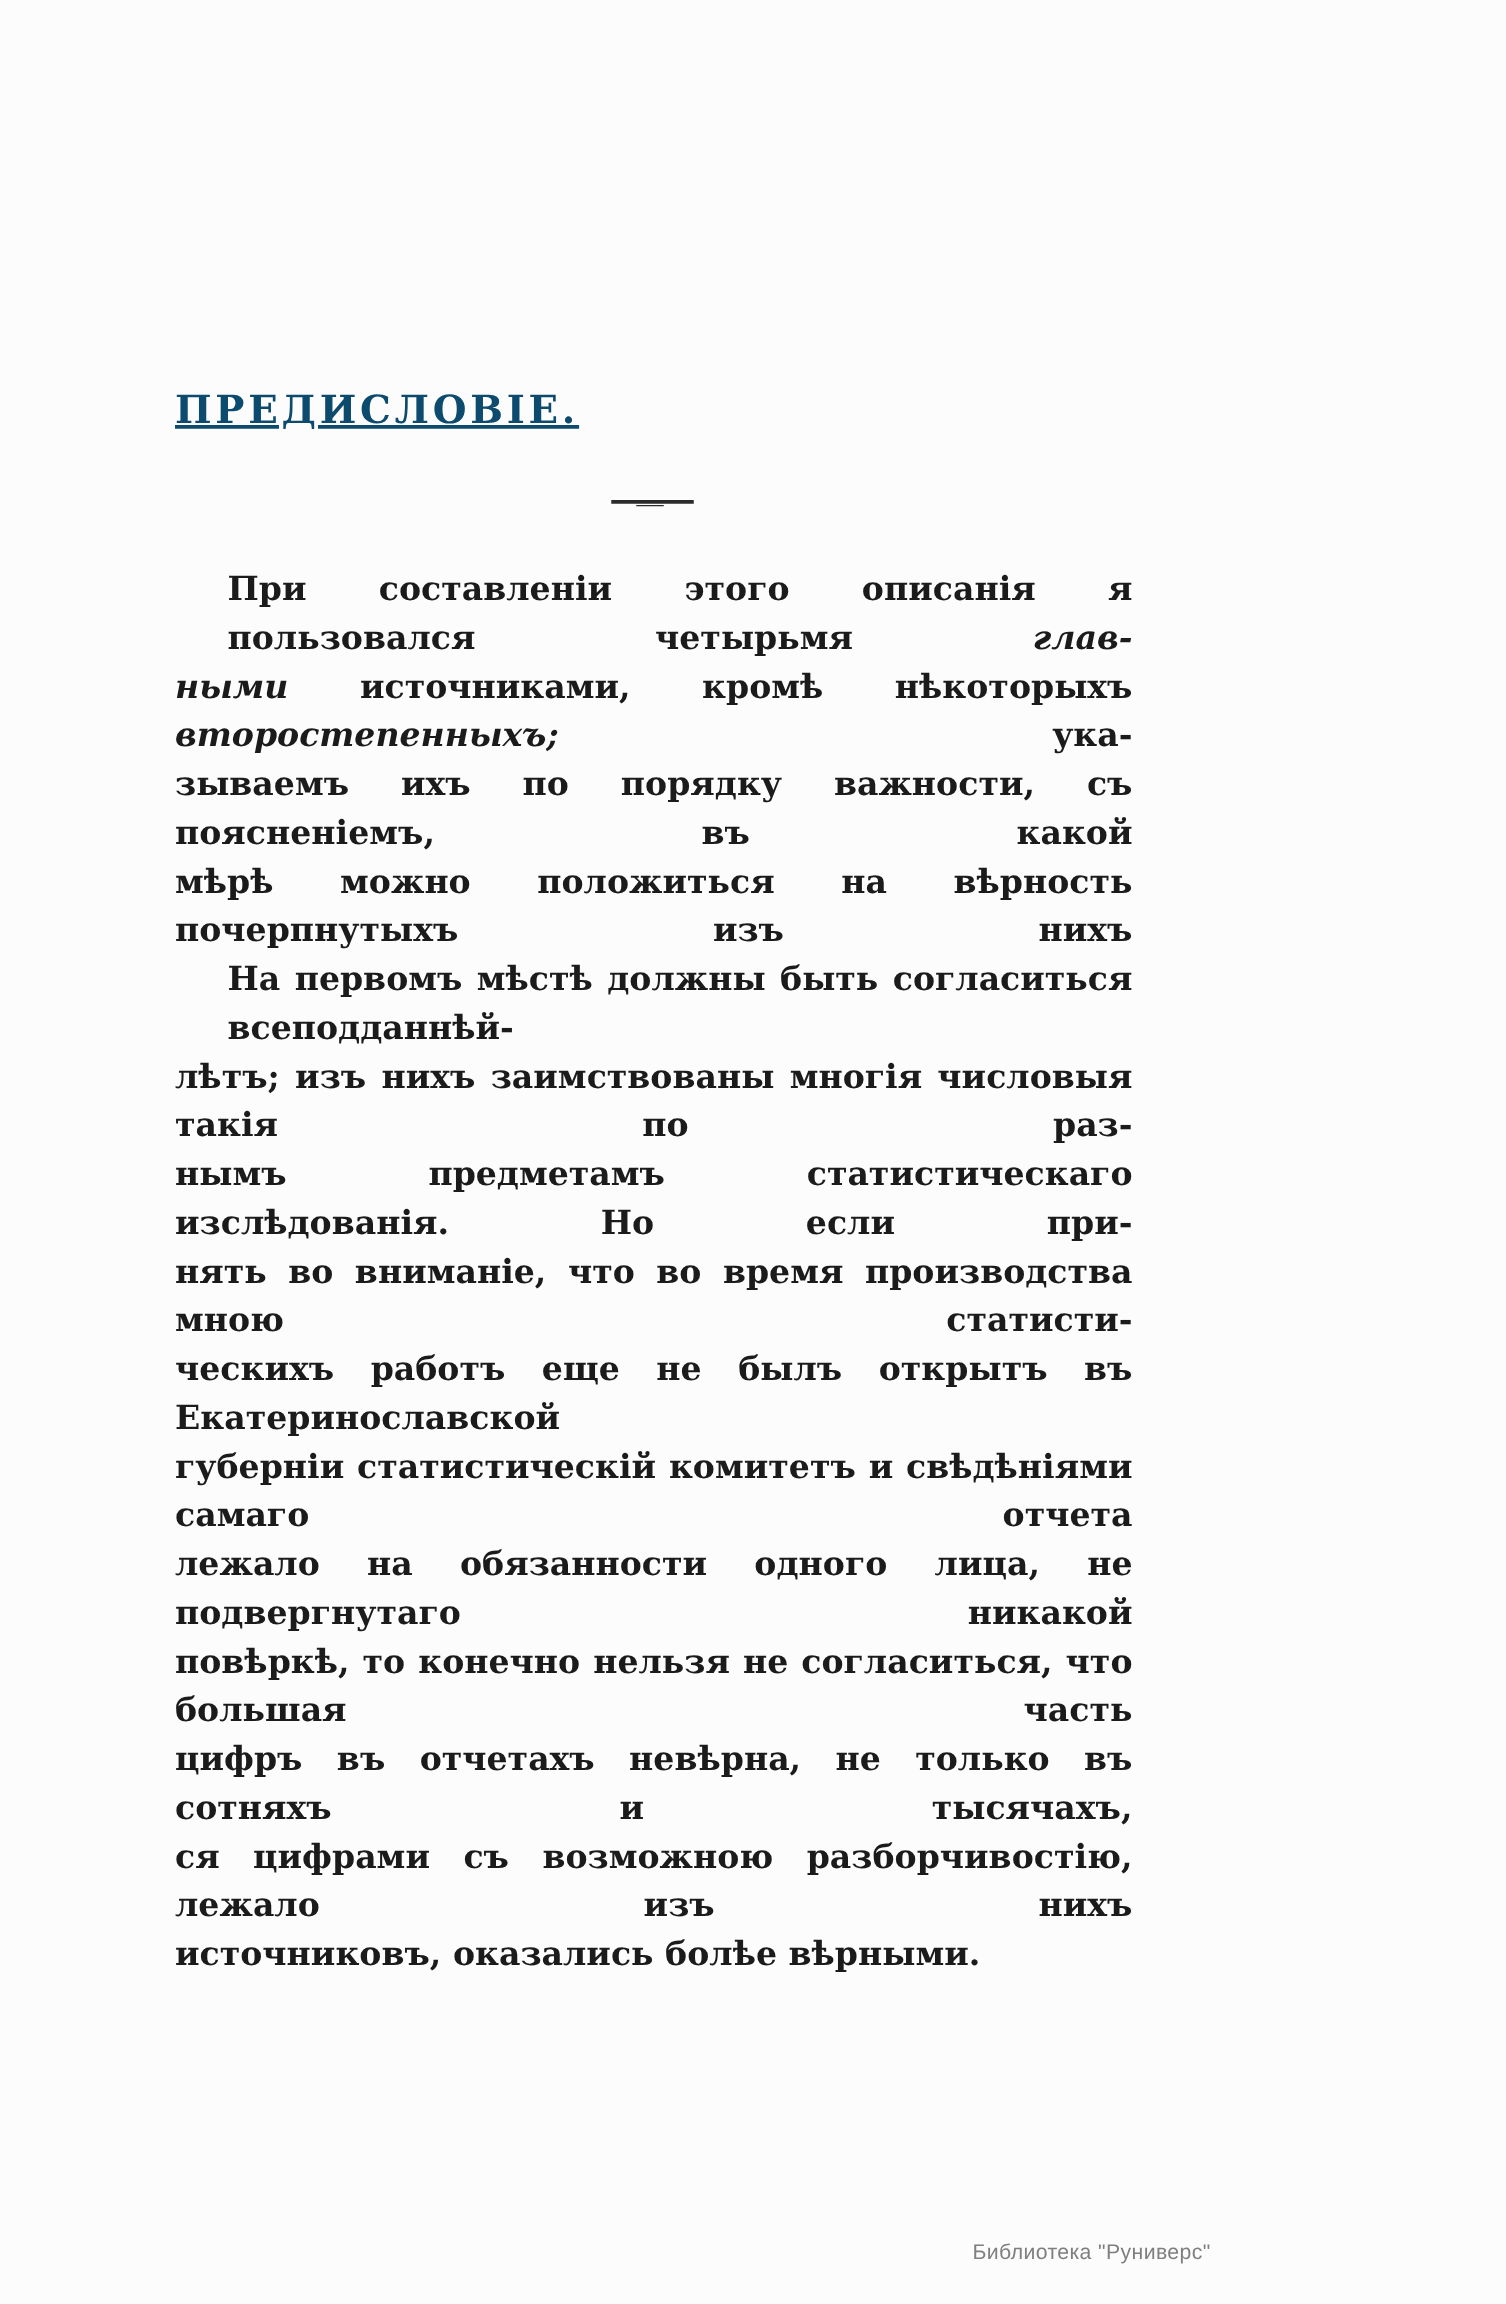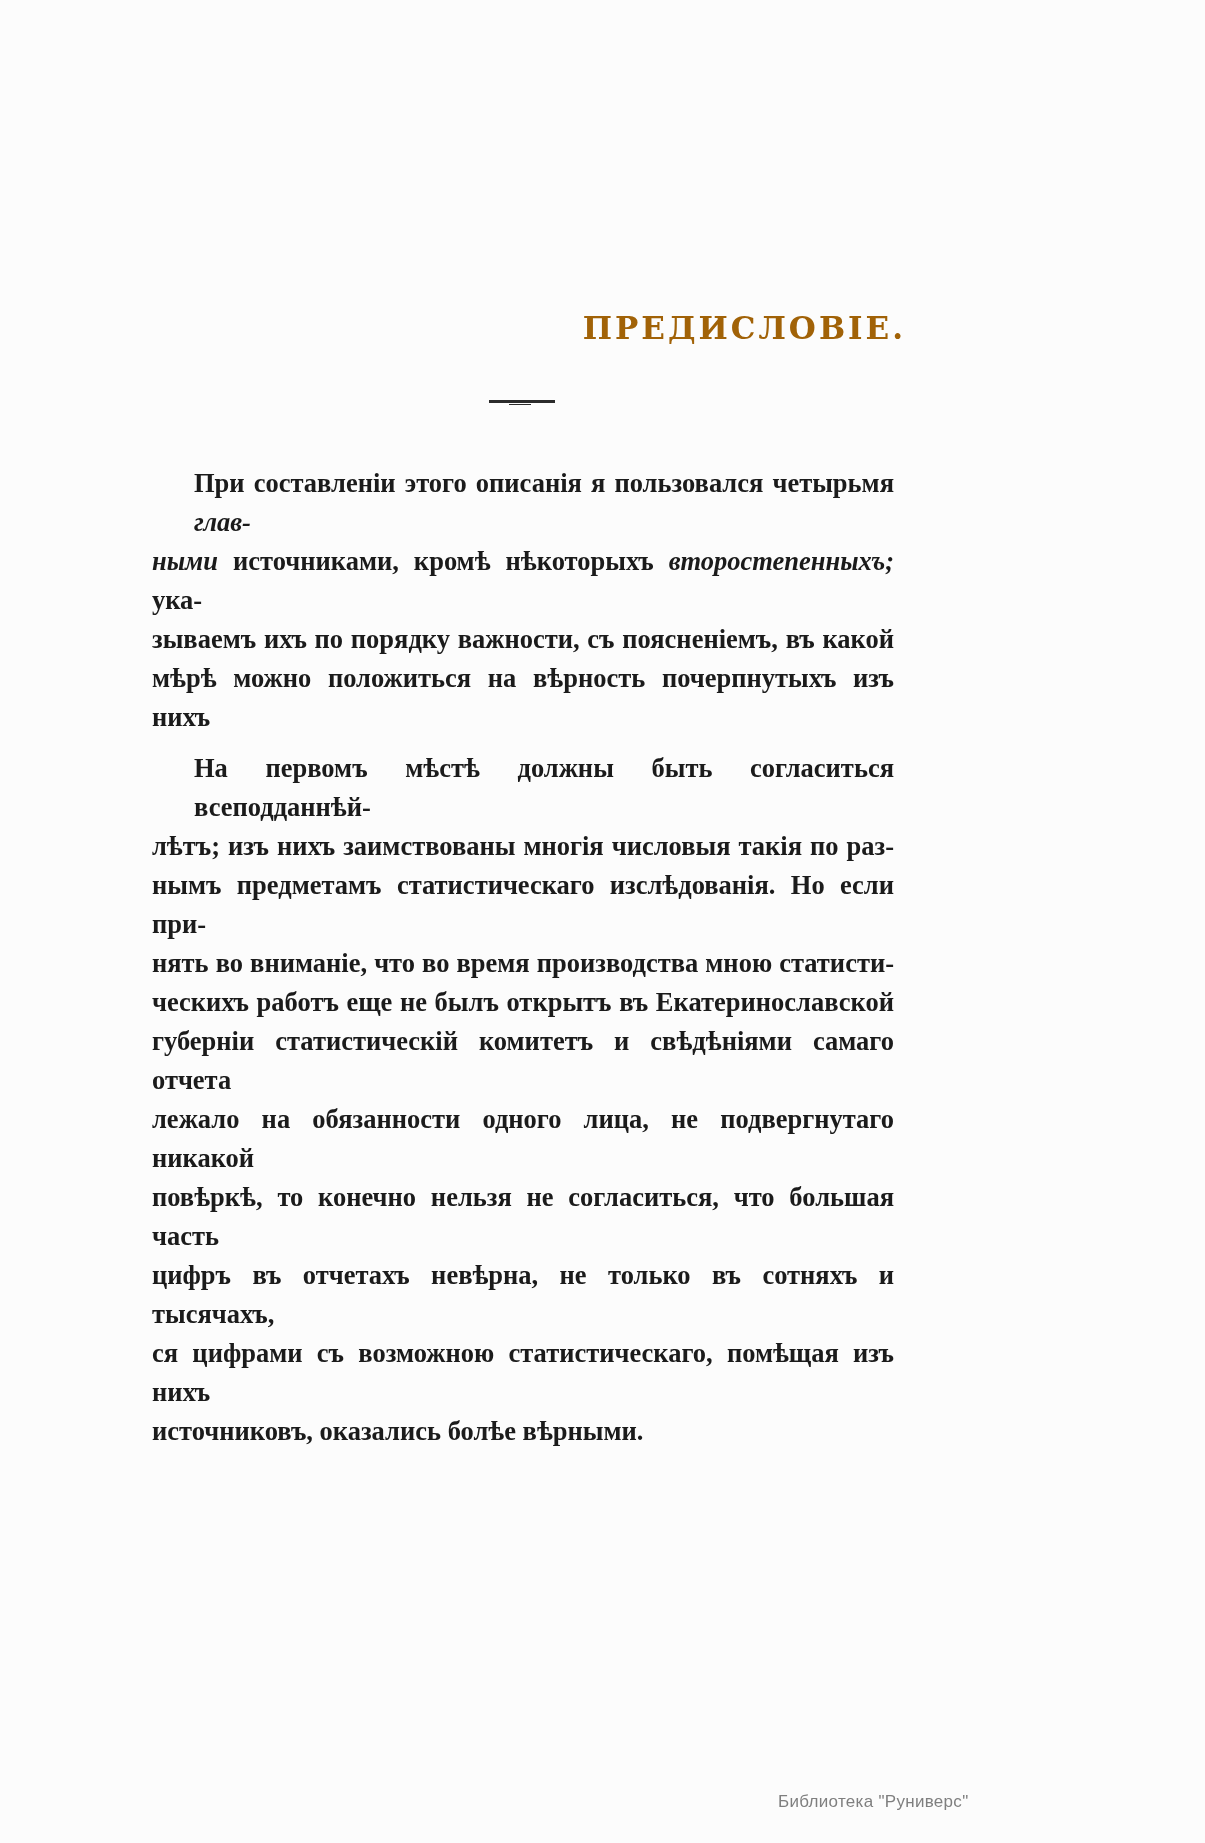--- a/index.html
+++ b/index.html
@@ -15,25 +15,26 @@
     width: 1205px;
     height: 1843px;
     background: #fcfcfc;
     overflow: hidden;
   }
   .title {
     position: absolute;
     top: 310px;
     left: 140px;
     width: 766px;
-    text-align: right;
+    text-align: left;
     font-size: 31px;
     font-weight: bold;
     letter-spacing: 3px;
-    color: #a16207;
+    color: #0c4a6e;
+    text-decoration: underline;
   }
   .divider {
     position: absolute;
     top: 400px;
     left: 489px;
     width: 66px;
     height: 0;
     border-top: 3px solid #2b2b2b;
   }
   .divider:after {
@@ -47,21 +48,21 @@
   .text-block {
     position: absolute;
     top: 452px;
     left: 140px;
     width: 766px;
     font-size: 26.5px;
     line-height: 39px;
     font-weight: 600;
     color: #1b1b1b;
   }
-  .paragraph { margin: 12px; font-family: Liberation Serif, serif; }
+  .paragraph { margin: 0; }
   .line {
     white-space: normal;
   }
   .line.just {
     text-align: justify;
     text-align-last: justify;
   }
   .line.indent {
     padding-left: 42px;
   }
@@ -92,18 +93,18 @@
       <div class="paragraph">
         <div class="line just indent"><span>На первомъ мѣстѣ должны быть согласиться всеподданнѣй-</span></div>
         <div class="line just"><span>лѣтъ; изъ нихъ заимствованы многія числовыя такія по раз-</span></div>
         <div class="line just"><span>нымъ предметамъ статистическаго изслѣдованія. Но если при-</span></div>
         <div class="line just"><span>нять во вниманіе, что во время производства мною статисти-</span></div>
         <div class="line just"><span>ческихъ работъ еще не былъ открытъ въ Екатеринославской</span></div>
         <div class="line just"><span>губерніи статистическій комитетъ и свѣдѣніями самаго отчета</span></div>
         <div class="line just"><span>лежало на обязанности одного лица, не подвергнутаго никакой</span></div>
         <div class="line just"><span>повѣркѣ, то конечно нельзя не согласиться, что большая часть</span></div>
         <div class="line just"><span>цифръ въ отчетахъ невѣрна, не только въ сотняхъ и тысячахъ,</span></div>
-        <div class="line just"><span>ся цифрами съ возможною статистическаго, помѣщая изъ нихъ</span></div>
+        <div class="line just"><span>ся цифрами съ возможною разборчивостію, лежало изъ нихъ</span></div>
         <div class="line"><span>источниковъ, оказались болѣе вѣрными.</span></div>
       </div>
     </main>
   <div class="watermark">Библиотека "Руниверс"</div>
 </div>
 
 </body></html>

